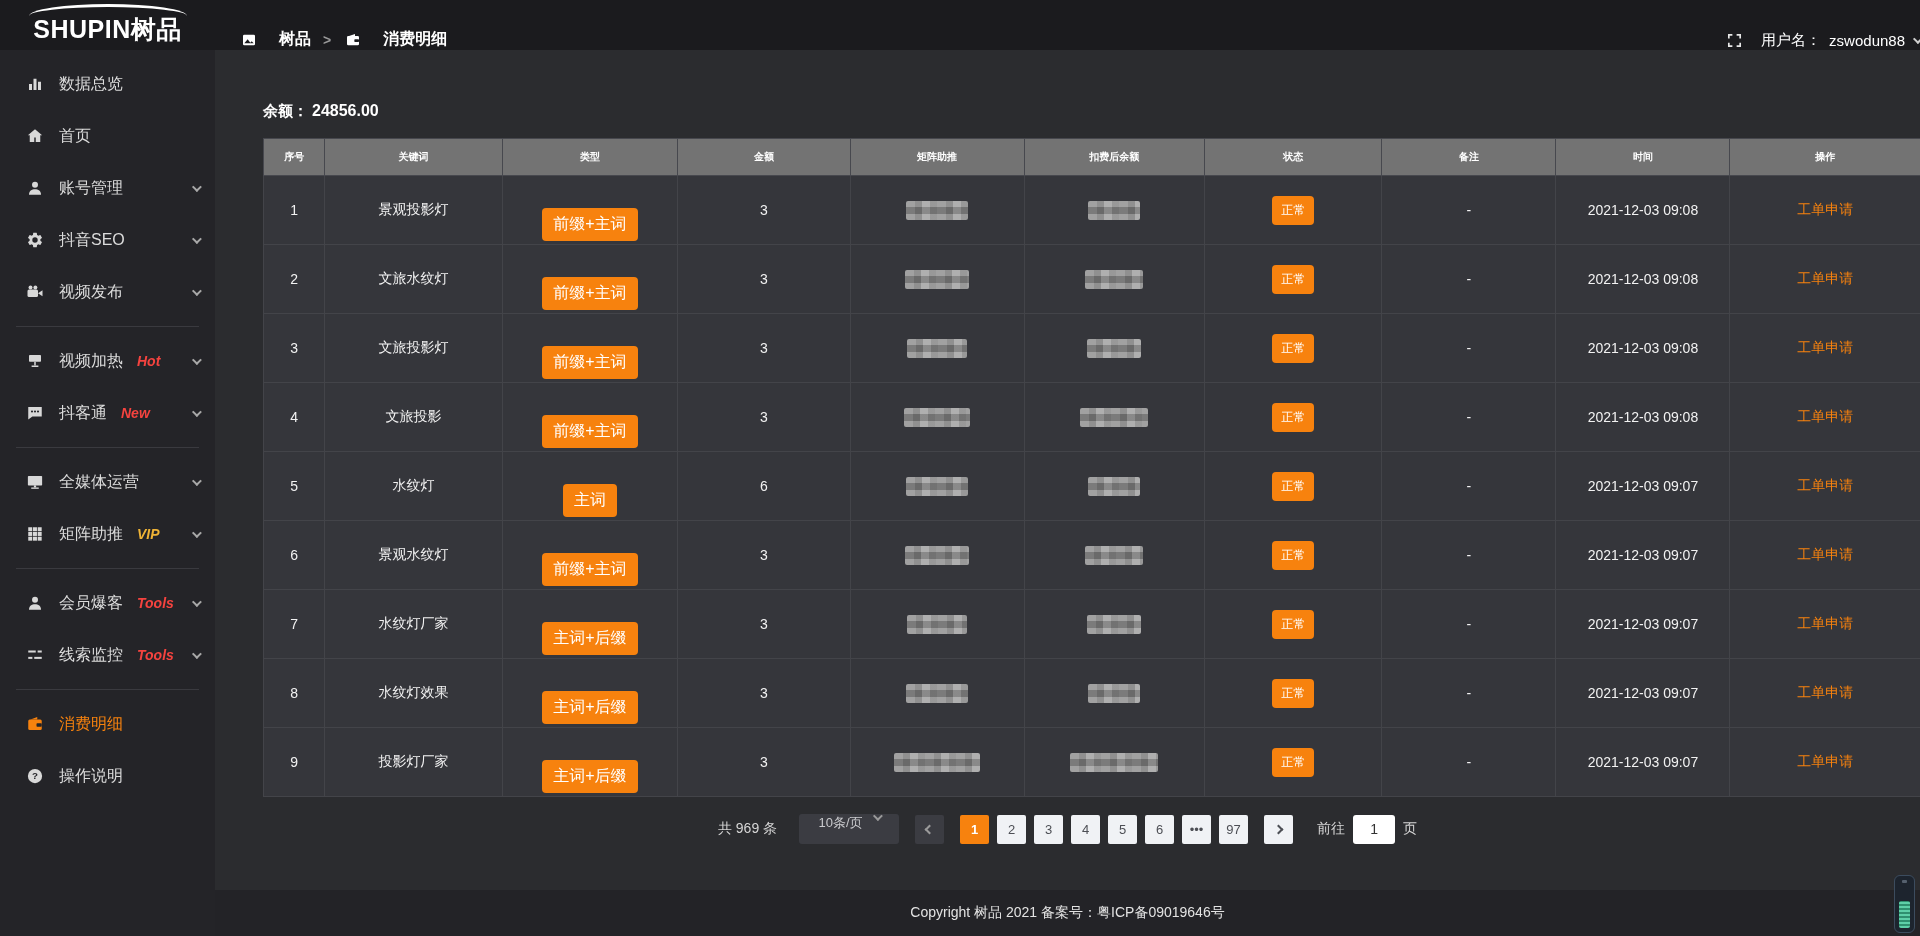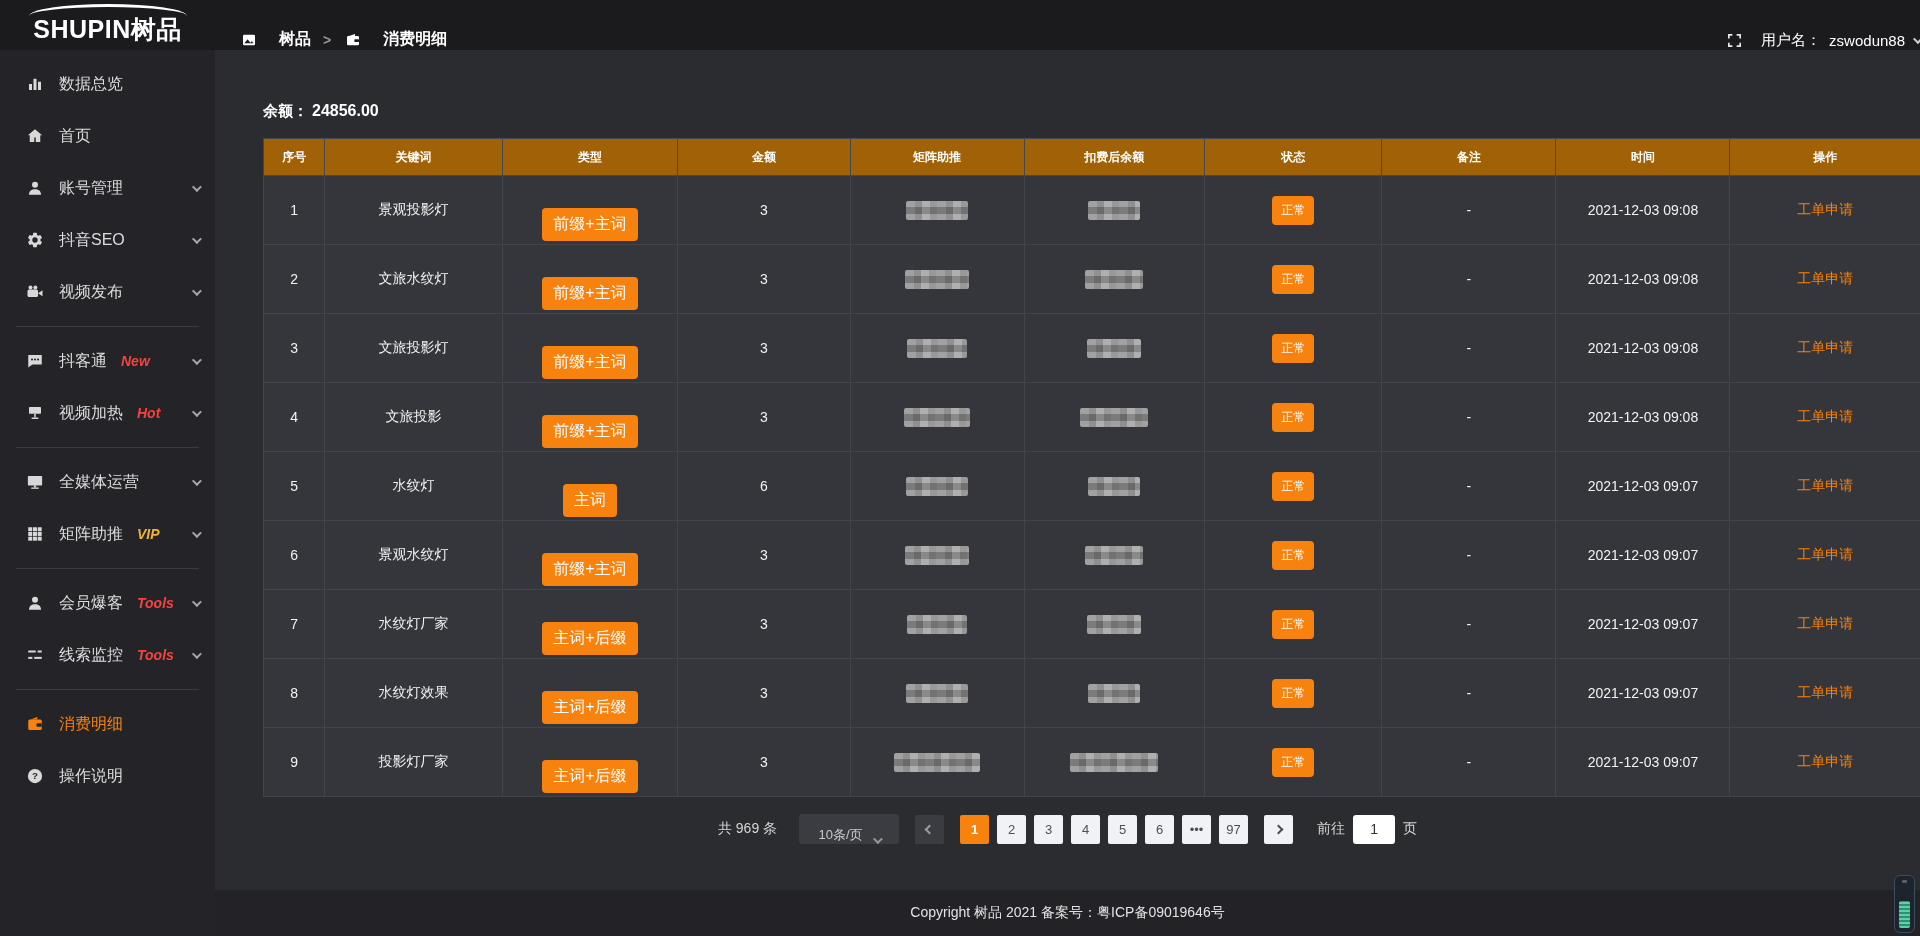--- a/index.html
+++ b/index.html
@@ -37,39 +37,39 @@
   .s-badge { font-style:italic; font-weight:bold; font-size:14px; margin-left:14px; }
   .s-chevron { margin-left:auto; width:7px; height:7px; border-right:2px solid #a8a8a8;
                border-bottom:2px solid #a8a8a8; transform:rotate(45deg) translateY(-2px); }
   .side-divider { height:1px; background:#3a3a3f; margin:8px 16px; }
   
   .content { position:absolute; left:215px; top:50px; right:0; bottom:0; background:#2b2c2f; }
   .balance { margin:52px 0 0 48px; font-size:15px; font-weight:bold; color:#fff; height:20px; }
   .balance b { font-size:16px; margin-left:4px; }
   
   table.data { border-collapse:collapse; margin:16px 14px 0 48px; width:1658px; table-layout:fixed; }
-  table.data th { height:37px; background:#a16207; color:#fff; font-size:12px; font-weight:bold;
+  table.data th { height:37px; background:#737373; color:#fff; font-size:10px; font-weight:bold;
                   border:1px solid #47484e; text-align:center; }
   table.data td { height:69px; background:#35363b; color:#f2f2f2; font-size:14px;
                   border:1px solid #434449; text-align:center; }
   .tag { display:inline-block; background:#f7820e; color:#fff; font-size:16px;
          padding:6px 11px; border-radius:4px; cursor:default;margin-top:28px; }
   .status-badge { display:inline-block; background:#f7820e; color:#fff; font-size:12px;
                   padding:6px 9px; border-radius:4px; }
   .mosaic { display:inline-block; height:19px; border-radius:2px; vertical-align:middle;
     background-image:
       repeating-linear-gradient(0deg, rgba(255,255,255,.16) 0 6px, rgba(0,0,0,.14) 6px 13px),
       repeating-linear-gradient(90deg, #8f8f8f 0 9px, #7b7b7b 9px 16px, #a0a0a0 16px 24px, #858585 24px 31px); }
   .action-link { color:#f7820e; font-size:14px; cursor:pointer; }
   
   .pager { margin-top:17px; display:flex; align-items:center; justify-content:center; gap:16px;
            font-size:14px; color:#d6d6d6; }
   .pager .total { margin-right:6px; }
   .size-select { background:#3b3c42; color:#c9cacd; height:30px; min-width:100px; border-radius:3px;
-                 display:flex; align-items:flex-end; justify-content:center; gap:10px; font-size:13px;
+                 display:flex; align-items:flex-start; justify-content:center; gap:10px; font-size:13px;
                  padding:0 10px; cursor:pointer; }
   .size-select .chev { border-color:#9a9a9a; }
   .pg-btn { width:29px; height:29px; border-radius:2px; display:flex; align-items:center;
             justify-content:center; font-size:13px; cursor:pointer; user-select:none; }
   .pg-btn.light { background:#f0f2f5; color:#4d4f55; }
   .pg-btn.active { background:#f7820e; color:#fff; font-weight:bold; }
   .pg-btn.dark { background:#3b3c42; color:#9a9a9a; }
   .pg-arrow { width:7px; height:7px; border-right:2px solid currentColor; border-bottom:2px solid currentColor; }
   .pg-arrow.left { transform:rotate(135deg); }
   .pg-arrow.right { transform:rotate(-45deg); }
@@ -180,40 +180,40 @@
           <path d="M16 13.5 22 9.5v8l-6-4z"></path>
         </svg>
       </span>
       <span class="s-label">视频发布</span>
       <span class="s-chevron"></span>
     </div>
     <div class="side-divider"></div>
     <div class="side-item">
       <span class="s-icon">
         <svg width="18" height="18" viewBox="0 0 24 24" fill="#d8d8d8">
+          <rect x="4" y="4" width="16" height="9" rx="1"></rect>
+          <rect x="11" y="13" width="2" height="5"></rect>
+          <rect x="7.5" y="18" width="9" height="2"></rect>
+        </svg>
+      </span>
+      <span class="s-label">视频加热</span>
+      <span class="s-badge" style="color:#f5433f">Hot</span>
+      <span class="s-chevron"></span>
+    </div>
+    <div class="side-item">
+      <span class="s-icon">
+        <svg width="18" height="18" viewBox="0 0 24 24" fill="#d8d8d8">
           <path d="M3 4h18v12.5H8.5L3 20.5z"></path>
           <circle cx="8" cy="10" r="1.4" fill="#242428"></circle>
           <circle cx="12" cy="10" r="1.4" fill="#242428"></circle>
           <circle cx="16" cy="10" r="1.4" fill="#242428"></circle>
         </svg>
       </span>
       <span class="s-label">抖客通</span>
       <span class="s-badge" style="color:#f5433f">New</span>
-      <span class="s-chevron"></span>
-    </div>
-    <div class="side-item">
-      <span class="s-icon">
-        <svg width="18" height="18" viewBox="0 0 24 24" fill="#d8d8d8">
-          <rect x="4" y="4" width="16" height="9" rx="1"></rect>
-          <rect x="11" y="13" width="2" height="5"></rect>
-          <rect x="7.5" y="18" width="9" height="2"></rect>
-        </svg>
-      </span>
-      <span class="s-label">视频加热</span>
-      <span class="s-badge" style="color:#f5433f">Hot</span>
       <span class="s-chevron"></span>
     </div>
     <div class="side-divider"></div>
     <div class="side-item">
       <span class="s-icon">
         <svg width="18" height="18" viewBox="0 0 24 24" fill="#d8d8d8">
           <rect x="2.5" y="4" width="19" height="12.5" rx="1"></rect>
           <rect x="10.5" y="16.5" width="3" height="2.8"></rect>
           <rect x="7" y="19.3" width="10" height="1.8"></rect>
         </svg>

